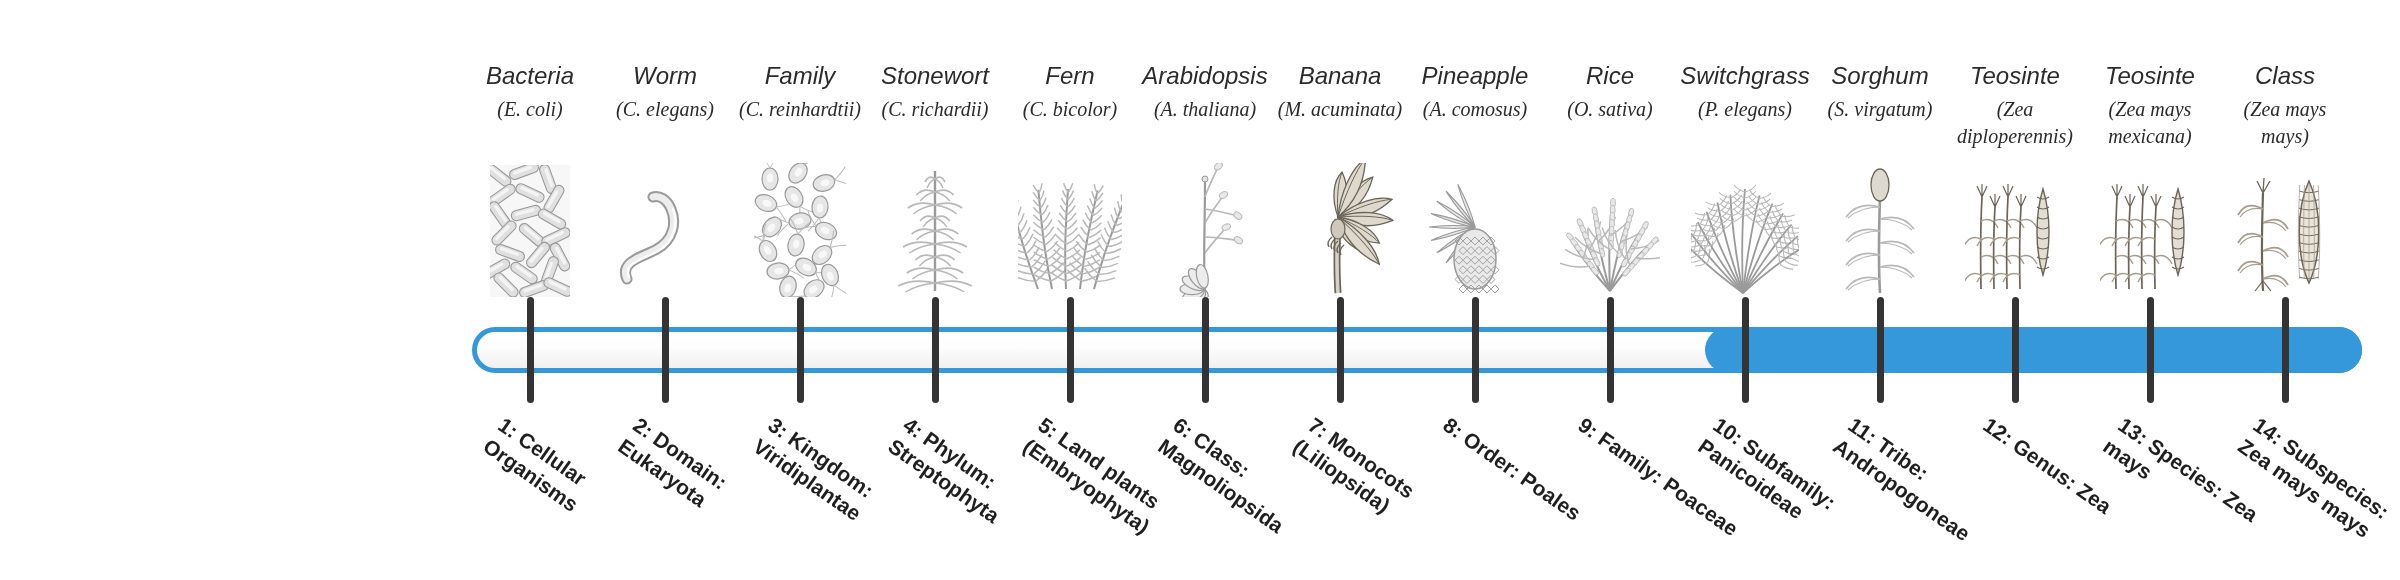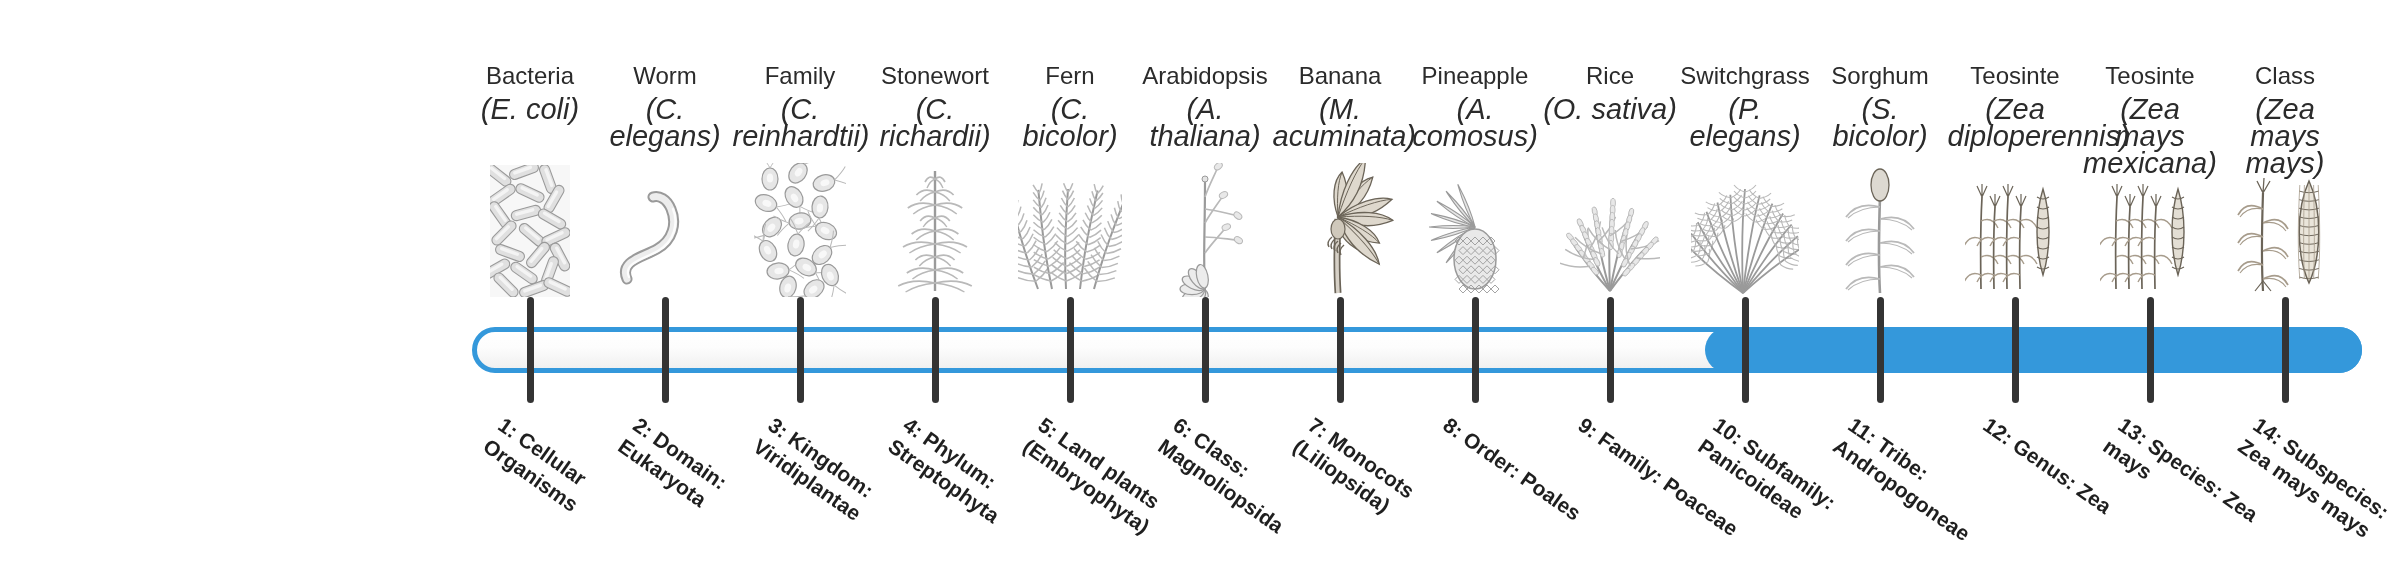--- a/index.html
+++ b/index.html
@@ -47,30 +47,32 @@
     text-align: center;
   }
   .common-name {
     position: absolute;
     top: 62px;
     left: 0;
     width: 100%;
     font-size: 24px;
     line-height: 28px;
     color: #2b2b2b;
+    font-style: italic;
   }
   .sci-name {
     position: absolute;
     top: 96px;
     left: 0;
     width: 100%;
-    font-size: 29px;
+    font-size: 20px;
     line-height: 27px;
     font-style: italic;
     color: #2b2b2b;
+    font-family: Liberation Serif, serif;
   }
 
   
   .organism {
     position: absolute;
     top: 172px;
     left: 0;
     width: 100%;
     height: 125px;
     display: flex;
@@ -972,21 +974,21 @@
               <path d="M2 -53 q -7 -2 -11 -7" stroke="#b9b9b9" stroke-width="1.1" fill="none"></path>
                 <path d="M2 -53 q 7 -2 11 -7" stroke="#b9b9b9" stroke-width="1.1" fill="none"></path>
               <path d="M2 -47 q -7 -2 -11 -7" stroke="#b9b9b9" stroke-width="1.1" fill="none"></path>
                 <path d="M2 -47 q 7 -2 11 -7" stroke="#b9b9b9" stroke-width="1.1" fill="none"></path>
             </g>
           </svg>
         </div>
       </div>
       <div class="col" style="left: 1812.5px;">
         <div class="common-name">Sorghum</div>
-        <div class="sci-name">(S. bicolor)</div>
+        <div class="sci-name">(S. virgatum)</div>
         <div class="organism">
           <svg width="96" height="134" viewBox="0 0 96 134">
             <path d="M48 130 C46 96 47 64 48 34" stroke="#9a9a9a" stroke-width="2.6" fill="none"></path>
                <ellipse cx="48" cy="22" rx="9" ry="16" fill="#ddd9d1" stroke="#6b6458" stroke-width="1.3"></ellipse>
             <path d="M48 44 q -22 -6 -34 10" stroke="#b9b9b9" stroke-width="1.8" fill="none"></path>
               <path d="M48 44 q -20 0 -32 11" stroke="#b9b9b9" stroke-width="1.2" fill="none"></path>
             <path d="M48 56 q 22 -6 34 10" stroke="#b9b9b9" stroke-width="1.8" fill="none"></path>
               <path d="M48 56 q 20 0 32 11" stroke="#b9b9b9" stroke-width="1.2" fill="none"></path>
             <path d="M48 68 q -22 -6 -34 10" stroke="#b9b9b9" stroke-width="1.8" fill="none"></path>
               <path d="M48 68 q -20 0 -32 11" stroke="#b9b9b9" stroke-width="1.2" fill="none"></path>

